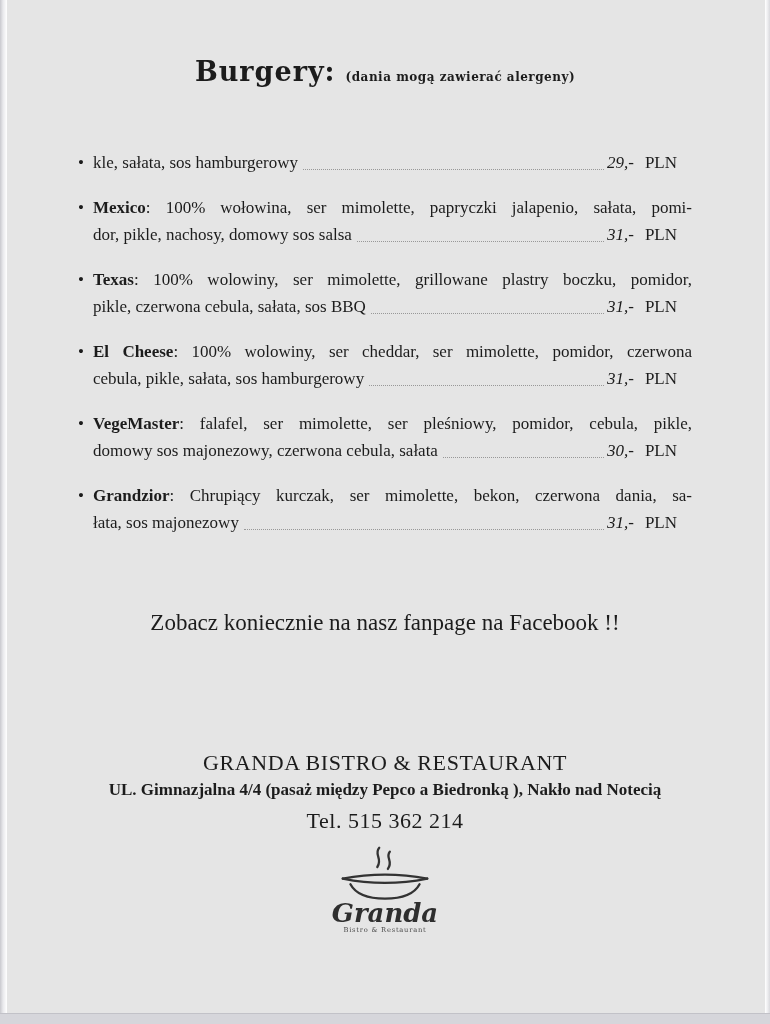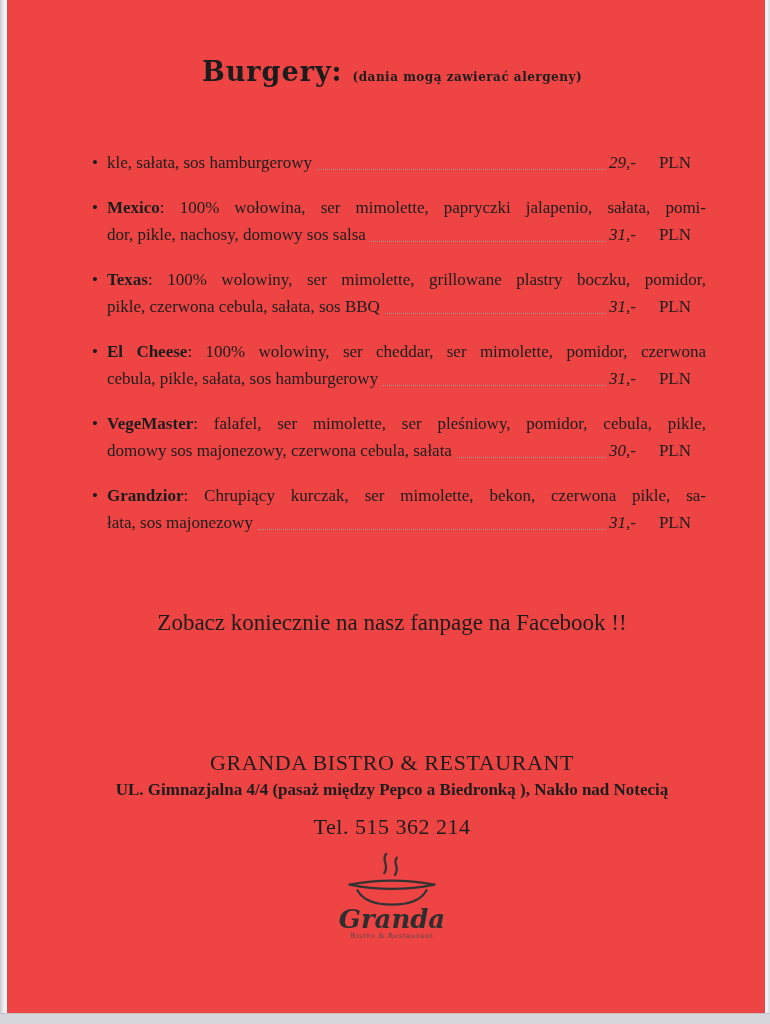--- a/index.html
+++ b/index.html
@@ -6,23 +6,22 @@
   html, body { background: #ffffff; }
   body {
     width: 770px; height: 1024px;
     font-family: "Liberation Serif", serif;
     color: #1c1c1c;
     position: relative;
     overflow: hidden;
   }
   .page {
     position: absolute; inset: 0;
-    background: #ef4444;
+    background: #e5e5e5;
     padding-top: 56px;
-    padding-left: 14px;
   }
   
   .edge-left {
     position: absolute; left: 0; top: 0; width: 7px; height: 1024px;
     background: linear-gradient(90deg, #c9c9ce 0px, #e9e9ec 3px, #ffffff 7px);
   }
   .edge-right {
     position: absolute; right: 0; top: 0; width: 5px; height: 1024px;
     background: linear-gradient(270deg, #d9d9dd 0px, #f2f2f4 3px, #ffffff 5px);
   }
@@ -67,34 +66,34 @@
   }
   .desc2 { white-space: nowrap; }
   .leader {
     flex: 1 1 auto;
     border-bottom: 1px dotted #989898;
     align-self: flex-end;
     margin: 0 3px 6px 5px;
     min-width: 20px;
   }
   .price { white-space: nowrap; font-style: italic; }
-  .currency { margin-left: 23px; white-space: nowrap; font-family: Liberation Serif, serif; }
+  .currency { margin-left: 11px; white-space: nowrap; font-family: Liberation Serif, serif; }
 
   
   .promo {
     margin-top: 72px;
     text-align: center;
     font-size: 23px; line-height: 30px;
   }
 
   
   .footer { margin-top: 112px; text-align: center; }
   .restaurant-name { font-size: 22px; line-height: 26px; letter-spacing: 0.6px; }
   .address { font-size: 17px; line-height: 27px; font-weight: bold; }
-  .phone { font-size: 22px; line-height: 32px; margin-top: 8px; letter-spacing: 0.5px; }
+  .phone { font-size: 22px; line-height: 32px; margin-top: 2px; letter-spacing: 0.5px; }
   .logo-wrap { margin-top: 6px; display: flex; justify-content: center; }
   .logo-svg { width: 140px; height: 96px; }
   .logo-stroke { fill: none; stroke: #333333; stroke-width: 2.4; stroke-linecap: round; }
   .logo-name {
     font-family: "DejaVu Serif", serif;
     font-style: italic; font-weight: bold;
     font-size: 27px; fill: #2e2e2e;
   }
   .logo-sub {
     font-family: "DejaVu Serif", serif;
@@ -162,21 +161,21 @@
       <div class="line2">
         <span class="desc2">domowy sos majonezowy, czerwona cebula, sałata</span>
         <span class="leader"></span>
         <span class="price">30,-</span>
         <span class="currency">PLN</span>
       </div>
     </div>
 
     <div class="menu-item">
       <span class="bullet">•</span>
-      <div class="line1"><span class="iname">Grandzior</span><span class="isep">: </span><span>Chrupiący kurczak, ser mimolette, bekon, czerwona pikle, sa-</span></div>
+      <div class="line1"><span class="iname">Grandzior</span><span class="isep">: </span><span>Chrupiący kurczak, ser mimolette, bekon, czerwona dania, sa-</span></div>
       <div class="line2">
         <span class="desc2">łata, sos majonezowy</span>
         <span class="leader"></span>
         <span class="price">31,-</span>
         <span class="currency">PLN</span>
       </div>
     </div>
 
   </div>
 

